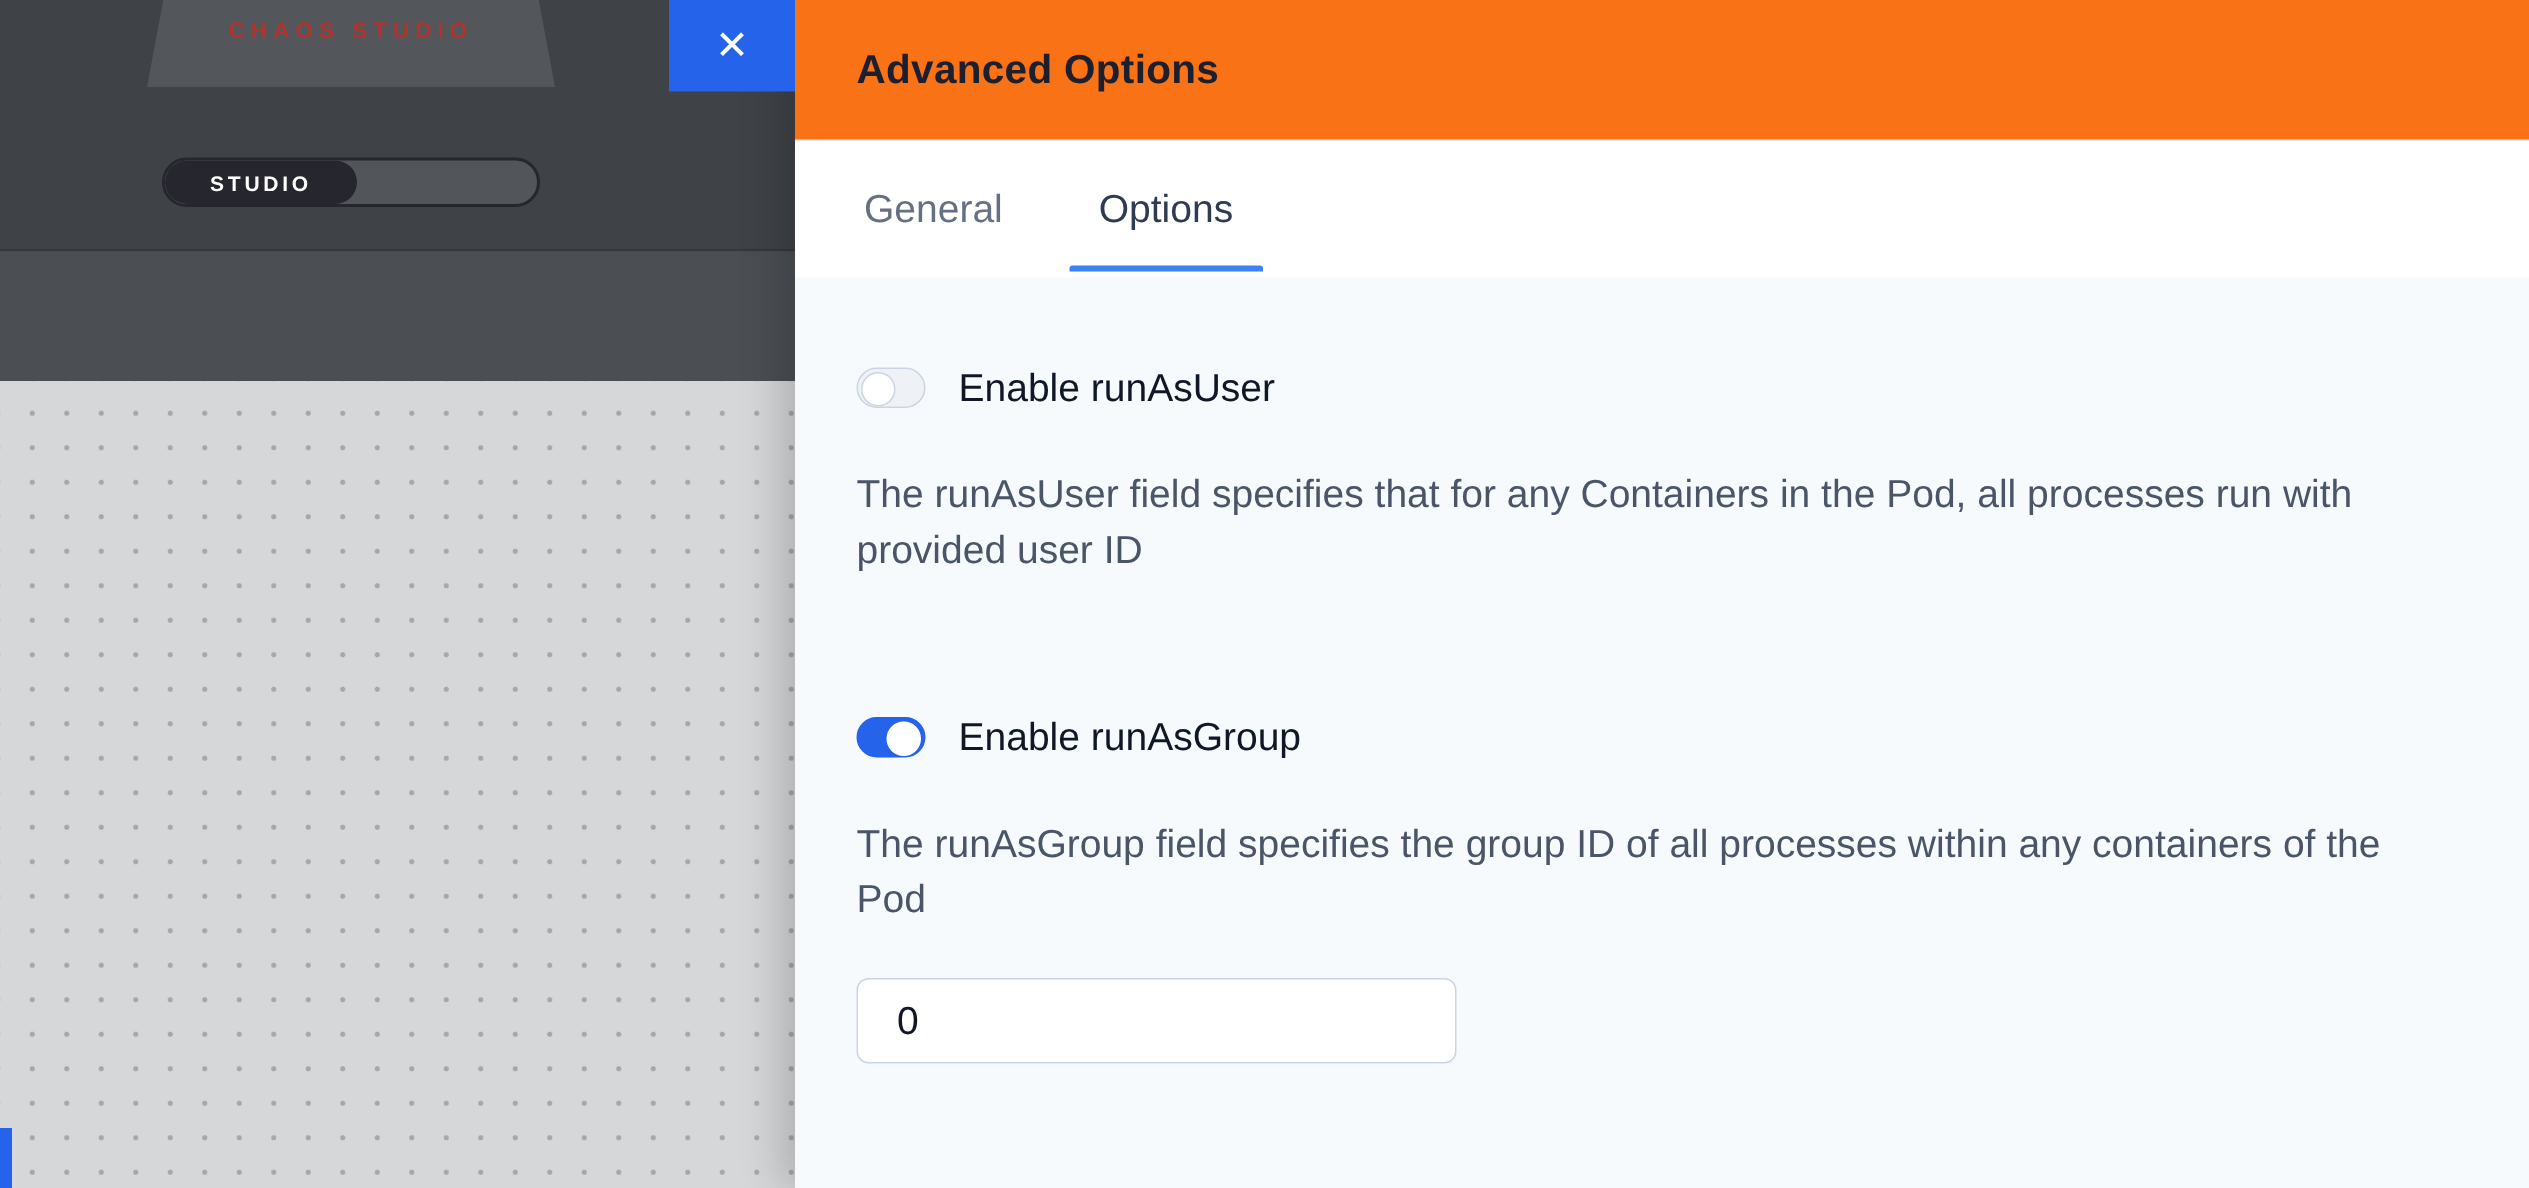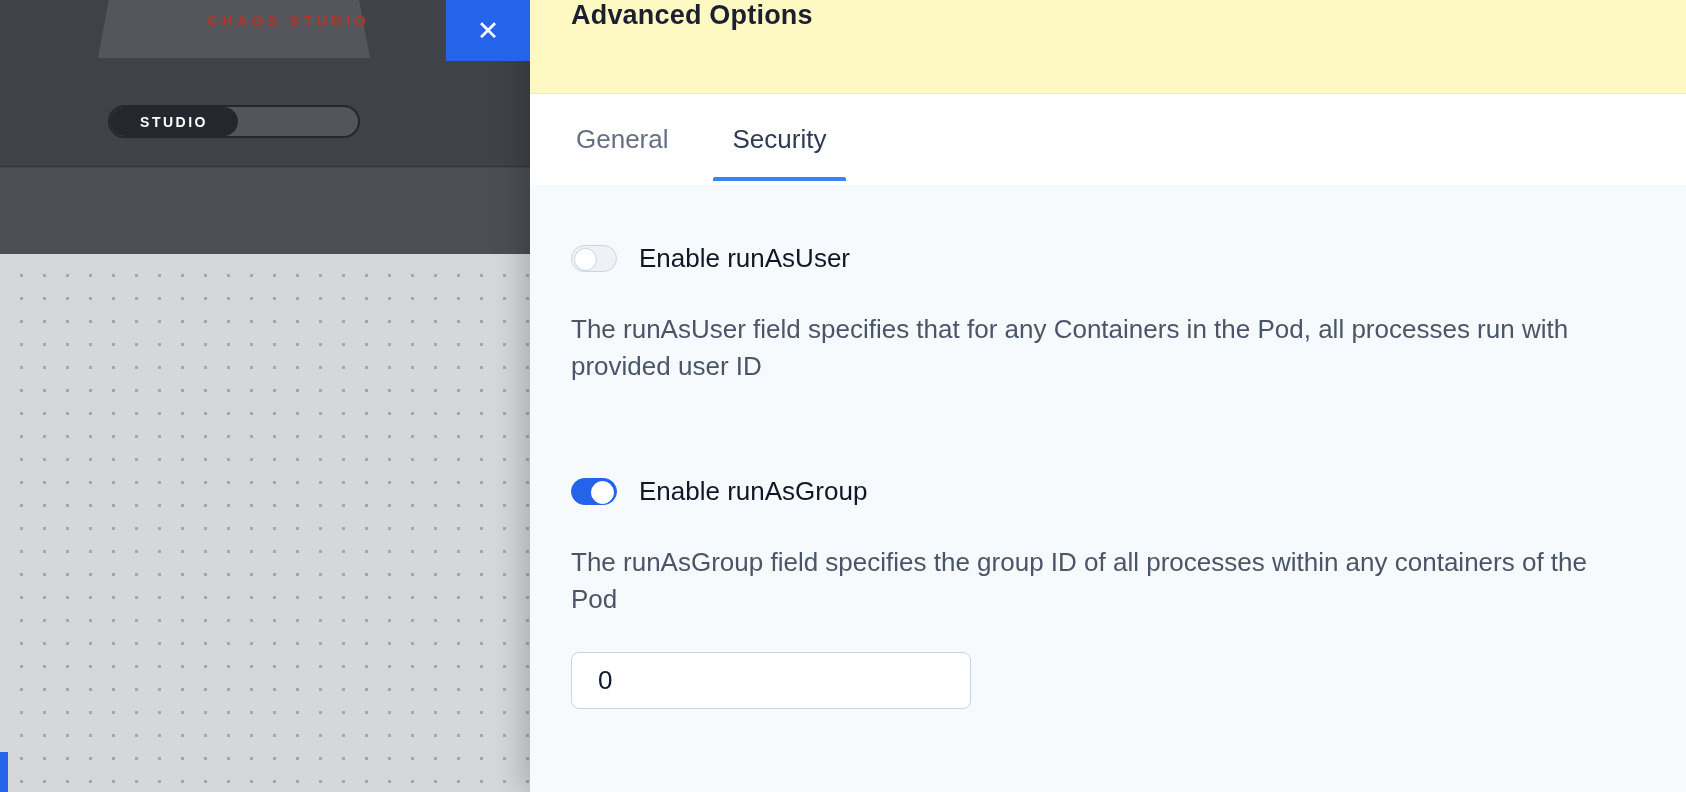--- a/index.html
+++ b/index.html
@@ -20,21 +20,21 @@
     background: #3f4348; border-bottom: 1px solid #32353a; overflow: hidden;
   }
   .badge-hex {
     position: absolute; left: 98px; top: 0; width: 272px; height: 58px;
     background: #54585d;
     clip-path: polygon(4% 0, 96% 0, 100% 100%, 0 100%);
     opacity: 0.95;
   }
   .brand {
     position: absolute; left: 98px; top: 12px; width: 272px;
-    text-align: right;
+    text-align: center;
     font-size: 15px; font-weight: 800; letter-spacing: 4px;
     color: #b1342c;
   }
   .view-toggle {
     position: absolute; left: 108px; top: 105px; width: 252px; height: 33px;
     border: 2px solid #26262e; border-radius: 18px;
     background: rgba(255,255,255,0.10);
     display: flex; align-items: stretch; overflow: hidden;
   }
   .seg {
@@ -72,24 +72,24 @@
   }
 
   
   .drawer {
     position: absolute; left: 530px; top: 0; width: 1156px; height: 792px;
     background: #ffffff;
     box-shadow: -10px 0 26px rgba(0,0,0,0.18);
     z-index: 20;
   }
   .drawer-header {
-    height: 94px; display: flex; 
+    height: 94px; display: flex; align-items: center;
     padding-left: 41px;
     border-bottom: 1px solid #e5e9ef;
-    background: #fef9c3;
+    background: #f97316;
   }
   .drawer-title {
     font-size: 27px; font-weight: 700; color: #1c1f2e;
     letter-spacing: 0.2px;
   }
   .tabs-row {
     height: 91px; display: flex; align-items: center;
     padding-left: 40px; gap: 52px; background: #ffffff;
   }
   .tab {
@@ -166,21 +166,21 @@
 </div>
 
 <div class="drawer">
 
   <div class="drawer-header">
     <div class="drawer-title">Advanced Options</div>
   </div>
 
   <div class="tabs-row">
     <div class="tab">General</div>
-    <div class="tab active">Security</div>
+    <div class="tab active">Options</div>
   </div>
 
   <div class="drawer-body">
 
     <div class="field-group">
       <div class="toggle-row">
         <div class="toggle" data-state="false"></div>
         <div class="toggle-label">Enable runAsUser</div>
       </div>
       <p class="desc">The runAsUser field specifies that for any Containers in the Pod, all processes run with provided user ID</p>

